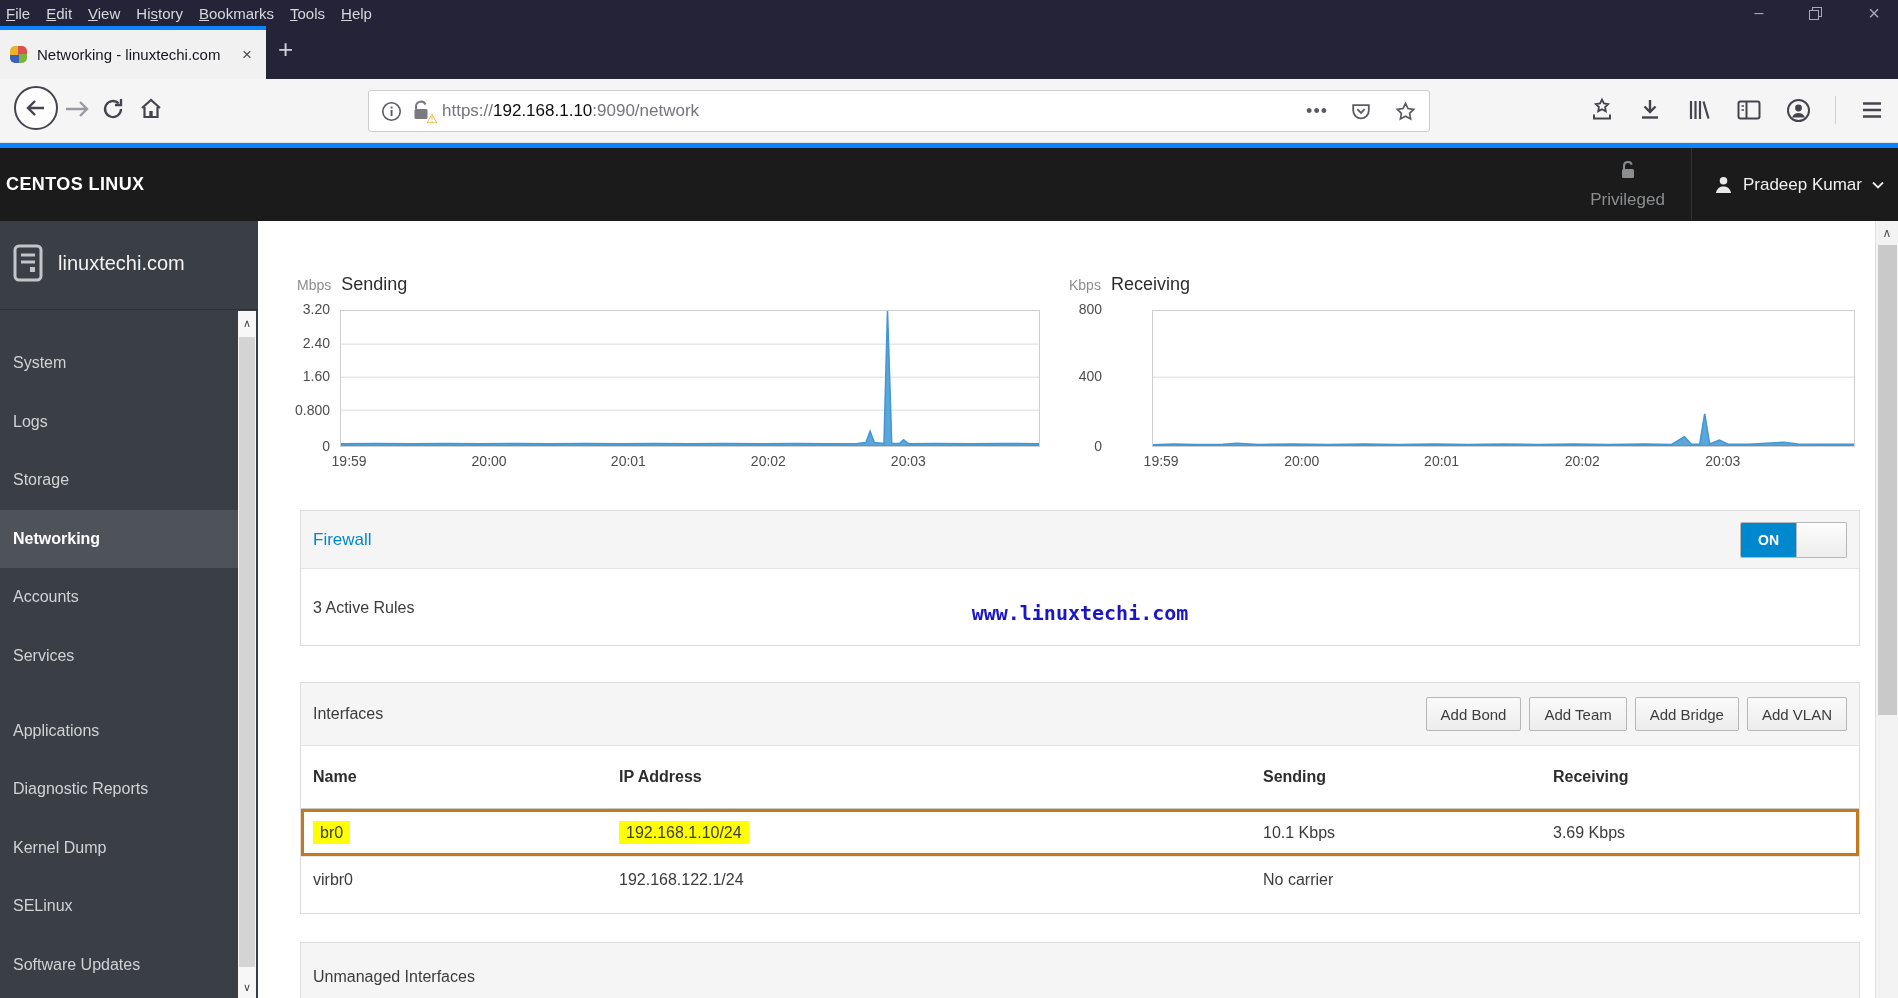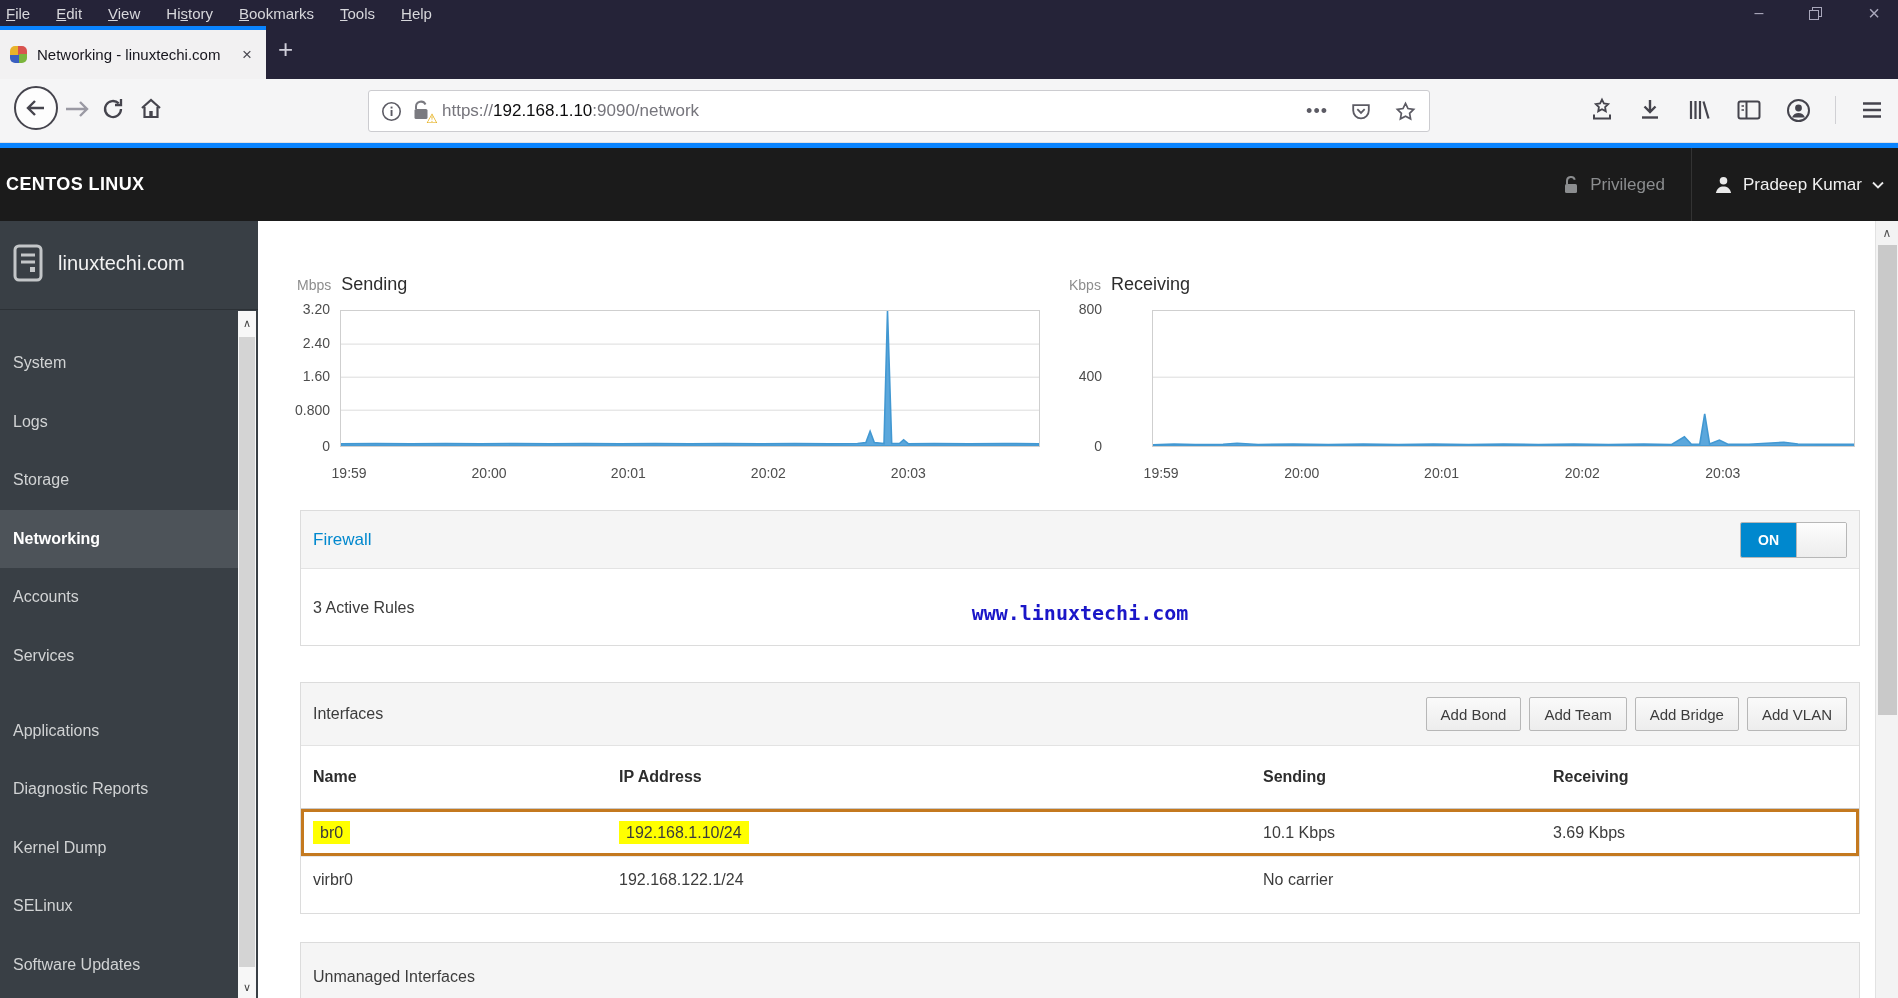--- a/index.html
+++ b/index.html
@@ -3,21 +3,21 @@
 <meta charset="utf-8">
 <style>
   * { margin:0; padding:0; box-sizing:border-box; }
   html,body { width:1898px; height:998px; overflow:hidden; }
   body { font-family:"Liberation Sans", sans-serif; background:#fff; }
   .abs { position:absolute; }
   #stage { position:relative; width:1898px; height:998px; background:#fff; }
 
   
   #titlebar { left:0; top:0; width:1898px; height:26px; background:#252338; display:flex; align-items:center; }
-  #menubar { display:flex; gap:26px; padding-left:6px; }
+  #menubar { display:flex; gap:16px; padding-left:6px; }
   .menu-item { color:#d7d7db; font-size:15px; cursor:default; }
   .menu-item u { text-decoration:underline; }
   #win-controls { margin-left:auto; display:flex; align-items:center; gap:46px; padding-right:18px; color:#a9a7bb; }
   .winbtn { font-size:16px; line-height:16px; }
   #tabbar { left:0; top:26px; width:1898px; height:53px; background:#252338; }
   #tab-active { left:0; top:0; width:266px; height:53px; background:#f2f1f2; border-top:4px solid #0a84ff; display:flex; align-items:center; padding:0 10px; }
   .favicon { width:17px; height:17px; border-radius:5px;
     background:conic-gradient(#d9534f 0 90deg,#7bb53d 90deg 180deg,#3b5fc0 180deg 270deg,#e8b32b 270deg 360deg); }
   #tab-title { margin-left:10px; font-size:15px; color:#16151d; flex:1; white-space:nowrap; overflow:hidden; }
   #tab-close { color:#4b4a52; font-size:17px; padding:0 4px; }
@@ -36,21 +36,21 @@
   #lock-wrap { position:relative; width:20px; height:22px; margin-left:10px; }
   #lock-warn { position:absolute; right:-6px; bottom:-4px; color:#e2a600; font-size:13px; font-family:"DejaVu Sans", sans-serif; }
   #nav-right { right:14px; top:17px; display:flex; align-items:center; gap:24px; }
   .toolsep { width:1px; height:28px; background:#d0d0d4; }
   #blue-stripe { left:0; top:143px; width:1898px; height:5px; background:#0a84ff; }
 
   
   #ck-header { left:0; top:148px; width:1898px; height:73px; background:#1b1b1b; display:flex; align-items:center; }
   #brand { color:#fff; font-size:18px; font-weight:700; letter-spacing:.4px; padding-left:6px; }
   #hdr-right { margin-left:auto; display:flex; align-items:center; height:100%; }
-  #privileged { display:flex; align-items:center; gap:10px; color:#8b8d8f; font-size:17px; padding:0 26px; }
+  #privileged { display:flex; align-items:center; gap:10px; color:#8b8d8f; font-size:17px; padding:0 26px;flex-direction:column; }
   #hdr-sep { width:1px; height:73px; background:#333; }
   #user-menu { display:flex; align-items:center; gap:10px; color:#f0f0f0; font-size:17px; padding:0 14px 0 22px; }
 
   
   #sidebar { left:0; top:221px; width:258px; height:777px; background:#393f45; }
   #brand-row { left:12px; top:22px; display:flex; align-items:center; gap:14px; }
   #hostname { color:#f2f2f2; font-size:20px; }
   #side-divider { left:0; top:88px; width:258px; height:1px; background:#2c3136; }
   .nav-item { left:0; width:238px; height:58px; line-height:58px; padding-left:13px; font-size:16px; color:#d1d3d4; cursor:pointer; }
   .nav-item.active { background:#4d5359; color:#fff; font-weight:700; }
@@ -65,21 +65,21 @@
   #main-scroll .arr { position:absolute; left:0; width:22px; text-align:center; color:#555; font-size:12px; }
   #main-thumb { position:absolute; left:2px; top:24px; width:19px; height:470px; background:#c9c9c9; }
 
   .chart-title-row { display:flex; align-items:baseline; }
   .chart-unit { font-size:14px; color:#8d8d8d; }
   .chart-name { font-size:18px; color:#2d2d2d; margin-left:10px; }
   .plot { background:#fff; border:1px solid #cfcfcf; position:absolute; }
   .plot svg { display:block; }
   .ygutter { position:absolute; }
   .ytick { position:absolute; right:0; font-size:14px; color:#4d4d4d; }
-  .xaxis { position:absolute;margin-top:12px; }
+  .xaxis { position:absolute; }
   .xtick { position:absolute; transform:translateX(-50%); font-size:14px; color:#4d4d4d; white-space:nowrap; }
 
   .card { position:absolute; left:42px; width:1560px; background:#fff; border:1px solid #dcdcdc; }
   .card-hdr { background:#f5f5f5; border-bottom:1px solid #e3e3e3; display:flex; align-items:center; padding:0 12px; }
   .section-title { font-size:16px; color:#3c3c3c; }
   #firewall-link { color:#0088ce; font-size:17px; cursor:pointer; }
   #fw-toggle { margin-left:auto; width:107px; height:36px; display:flex; border:1px solid #b7b7b7; border-radius:2px; overflow:hidden; cursor:pointer; }
   #fw-on { width:55px; background:#0088ce; color:#fff; font-size:14px; font-weight:700; display:flex; align-items:center; justify-content:center; }
   #fw-knob { flex:1; background:linear-gradient(#fdfdfd,#ededed); border-left:1px solid #b7b7b7; }
   #fw-body { height:77px; display:flex; align-items:center; padding:0 12px; position:relative; }

